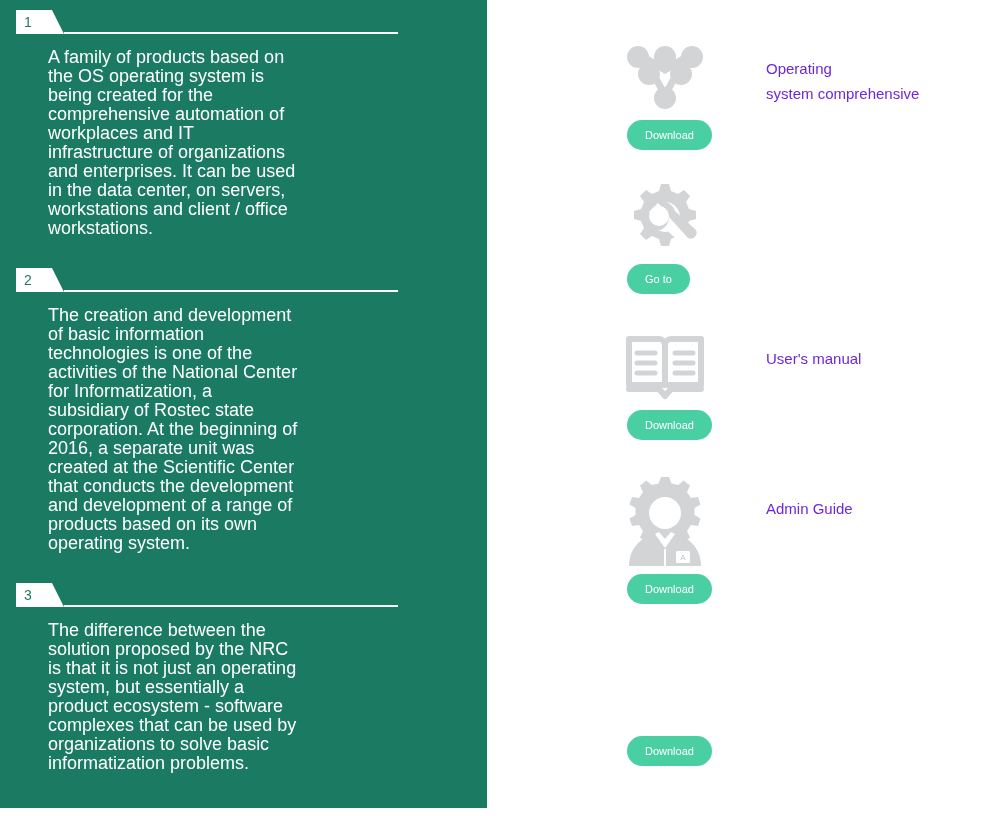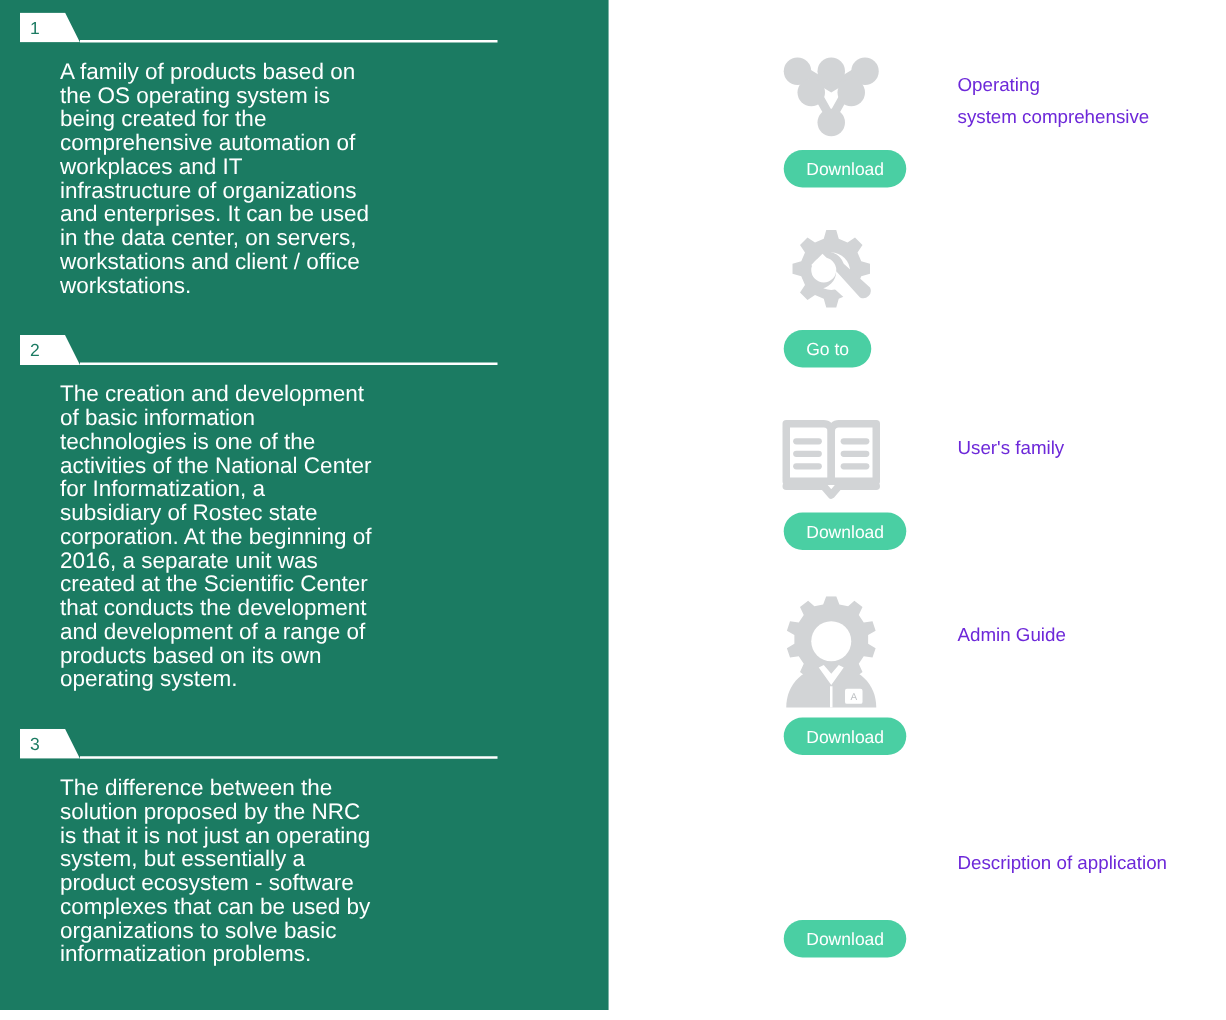--- a/index.html
+++ b/index.html
@@ -102,21 +102,21 @@
   .res-iconwrap svg { display: block; }
   .res-btn {
     position: absolute;
     left: 140px;
     top: 82px;
     height: 30px;
     border: none;
     border-radius: 15px;
     background: #4ACFA3;
     color: #ffffff;
-    font-size: 14px;
+    font-size: 11px;
     font-family: "Liberation Sans", sans-serif;
     padding: 0 18px;
     cursor: pointer;
     white-space: nowrap;
   }
   .res-label {
     position: absolute;
     left: 279px;
     top: 18px;
     width: 215px;
@@ -212,21 +212,21 @@
               <path d="M14 42 h18"></path>
             <path d="M52 22 h18"></path>
               <path d="M52 32 h18"></path>
               <path d="M52 42 h18"></path>
           </g>
         </g>
       </svg>
     </div>
     <button class="res-btn">Download</button>
     <div class="res-label">
-      <span>User's family</span>
+      <span>User's manual</span>
     </div>
   </div>
 
   <div class="resource-row" style="top:478px;">
     <div class="res-iconwrap" style="height:90px;">
       <svg width="82" height="92" viewBox="0 0 82 92">
         <g fill="#D2D4D6">
           <path d="M37 0 h8 l2.5 6.5 7 1.5 5-4.5 6.5 5 -3 6.5 4 6 7-1 2.5 7.5 -6 3.5 0 7 6 3.5 -2.5 7.5 -7-1 -4 6 3 6.5 -6.5 5 -5-4.5 -7 1.5 -2.5 6.5 h-8 l-2.5-6.5 -7-1.5 -5 4.5 -6.5-5 3-6.5 -4-6 -7 1 -2.5-7.5 6-3.5 0-7 -6-3.5 2.5-7.5 7 1 4-6 -3-6.5 6.5-5 5 4.5 7-1.5 z"></path>
           <circle cx="41" cy="36" r="16" fill="#ffffff"></circle>
           <path d="M41 56 c-22 0 -36 14 -36 33 h72 c0 -19 -14 -33 -36 -33 z"></path>
@@ -238,18 +238,15 @@
       </svg>
     </div>
     <button class="res-btn" style="top:96px;">Download</button>
     <div class="res-label">
       <span>Admin Guide</span>
     </div>
   </div>
 
   <div class="resource-row" style="top:640px;">
     <button class="res-btn" style="top:96px;">Download</button>
-    <div class="res-label" style="top:38px;">
-      <span>Description of application</span>
-    </div>
   </div>
 
 </div>
 
 </body></html>

